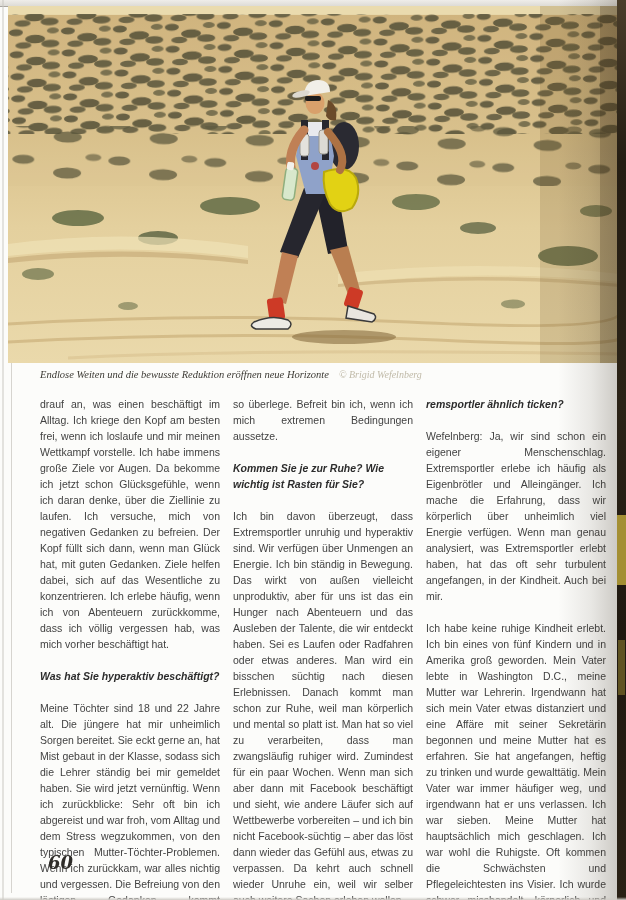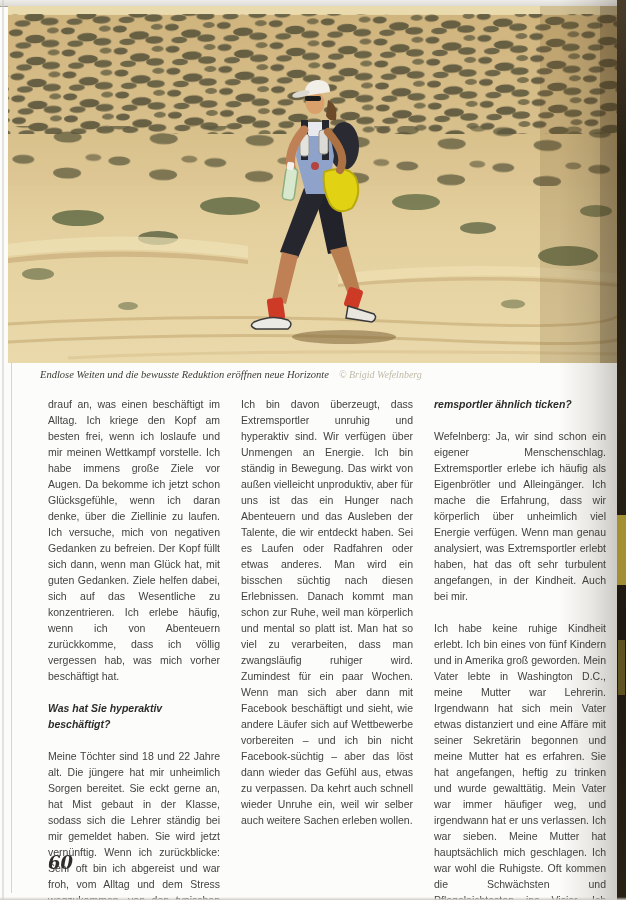--- a/index.html
+++ b/index.html
@@ -27,21 +27,21 @@
   .photo svg{display:block;}
 
   
   .caption{position:absolute;left:40px;top:369px;width:560px;
     font-family:Liberation Serif, serif;font-style:italic;font-size:10.5px;color:#3c3a34;white-space:nowrap;}
   .caption .credit{color:#c0baa8;margin-left:10px;font-size:10px;}
 
   
   .columns{position:absolute;left:40px;top:396px;width:566px;display:flex;gap:13px;}
   .col{width:180px;flex:0 0 180px;}
-  .p,.q{font-size:10.5px;line-height:16px;color:#424242;text-align:justify;margin:0 0 16px 8px;}
+  .p,.q{font-size:10.5px;line-height:16px;color:#424242;text-align:justify;margin:0 0 16px 0;}
   .q{font-weight:bold;font-style:italic;color:#2c2c2c;text-align:left;}
 
   .page-number{position:absolute;left:48px;top:852px;
     font-family:"DejaVu Serif",serif;font-style:italic;font-weight:bold;font-size:18px;color:#2e2c28;}
 </style>
 </head>
 <body>
 
 <div class="scan-top"></div>
 <div class="scan-left"></div>
@@ -157,20 +157,22 @@
   <span>Endlose Weiten und die bewusste Reduktion eröffnen neue Horizonte</span><span class="credit">© Brigid Wefelnberg</span>
 </div>
 
 <div class="columns">
   <div class="col">
     <p class="p">drauf an, was einen beschäftigt im Alltag. Ich kriege den Kopf am besten frei, wenn ich loslaufe und mir meinen Wettkampf vorstelle. Ich habe immens große Ziele vor Augen. Da bekomme ich jetzt schon Glücksgefühle, wenn ich daran denke, über die Ziellinie zu laufen. Ich versuche, mich von negativen Gedanken zu befreien. Der Kopf füllt sich dann, wenn man Glück hat, mit guten Gedanken. Ziele helfen dabei, sich auf das Wesentliche zu konzentrieren. Ich erlebe häufig, wenn ich von Abenteuern zurückkomme, dass ich völlig vergessen hab, was mich vorher beschäftigt hat.</p>
     <p class="q">Was hat Sie hyperaktiv beschäftigt?</p>
     <p class="p">Meine Töchter sind 18 und 22 Jahre alt. Die jüngere hat mir unheimlich Sorgen bereitet. Sie eckt gerne an, hat Mist gebaut in der Klasse, sodass sich die Lehrer ständig bei mir gemeldet haben. Sie wird jetzt vernünftig. Wenn ich zurückblicke: Sehr oft bin ich abgereist und war froh, vom Alltag und dem Stress wegzukommen, von den typischen Mutter-Töchter-Problemen. Wenn ich zurückkam, war alles nichtig und vergessen. Die Befreiung von den lästigen Gedanken kommt hauptsächlich im Wettkampf, wenn ich</p>
   </div>
   <div class="col">
+    <p class="p">so überlege. Befreit bin ich, wenn ich mich extremen Bedingungen aussetze.</p>
+    <p class="q">Kommen Sie je zur Ruhe? Wie wichtig ist Rasten für Sie?</p>
     <p class="p">Ich bin davon überzeugt, dass Extremsportler unruhig und hyperaktiv sind. Wir verfügen über Unmengen an Energie. Ich bin ständig in Bewegung. Das wirkt von außen vielleicht unproduktiv, aber für uns ist das ein Hunger nach Abenteuern und das Ausleben der Talente, die wir entdeckt haben. Sei es Laufen oder Radfahren oder etwas anderes. Man wird ein bisschen süchtig nach diesen Erlebnissen. Danach kommt man schon zur Ruhe, weil man körperlich und mental so platt ist. Man hat so viel zu verarbeiten, dass man zwangsläufig ruhiger wird. Zumindest für ein paar Wochen. Wenn man sich aber dann mit Facebook beschäftigt und sieht, wie andere Läufer sich auf Wettbewerbe vorbereiten – und ich bin nicht Facebook-süchtig – aber das löst dann wieder das Gefühl aus, etwas zu verpassen. Da kehrt auch schnell wieder Unruhe ein, weil wir selber auch weitere Sachen erleben wollen.</p>
 
   </div>
   <div class="col">
     <p class="q">remsportler ähnlich ticken?</p>
     <p class="p">Wefelnberg: Ja, wir sind schon ein eigener Menschenschlag. Extremsportler erlebe ich häufig als Eigenbrötler und Alleingänger. Ich mache die Erfahrung, dass wir körperlich über unheimlich viel Energie verfügen. Wenn man genau analysiert, was Extremsportler erlebt haben, hat das oft sehr turbulent angefangen, in der Kindheit. Auch bei mir.</p>
     <p class="p">Ich habe keine ruhige Kindheit erlebt. Ich bin eines von fünf Kindern und in Amerika groß geworden. Mein Vater lebte in Washington D.C., meine Mutter war Lehrerin. Irgendwann hat sich mein Vater etwas distanziert und eine Affäre mit seiner Sekretärin begonnen und meine Mutter hat es erfahren. Sie hat angefangen, heftig zu trinken und wurde gewalttätig. Mein Vater war immer häufiger weg, und irgendwann hat er uns verlassen. Ich war sieben. Meine Mutter hat hauptsächlich mich geschlagen. Ich war wohl die Ruhigste. Oft kommen die Schwächsten und Pflegeleichtesten ins Visier. Ich wurde schwer misshandelt, körperlich und mental. Warum ich es so gut über-</p>
   </div>
 </div>
 

